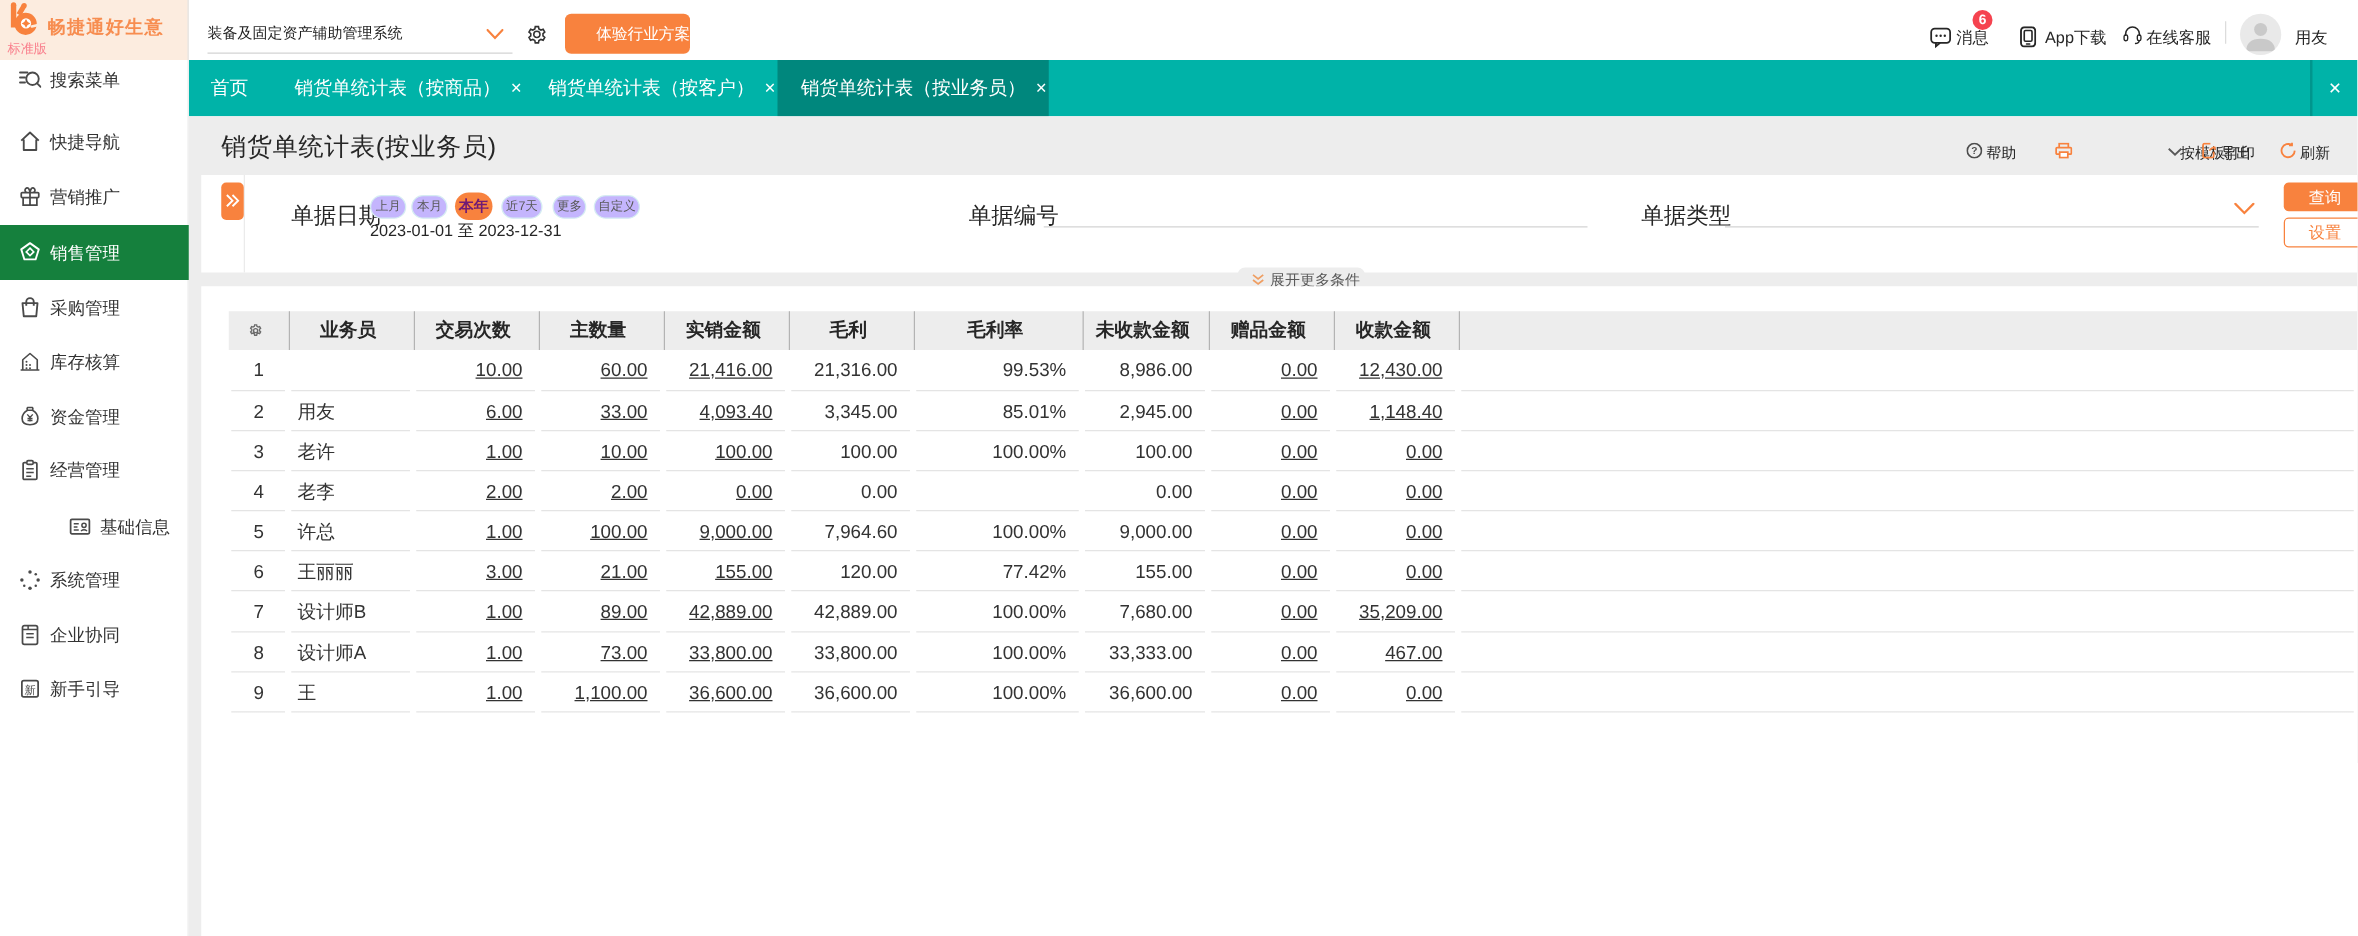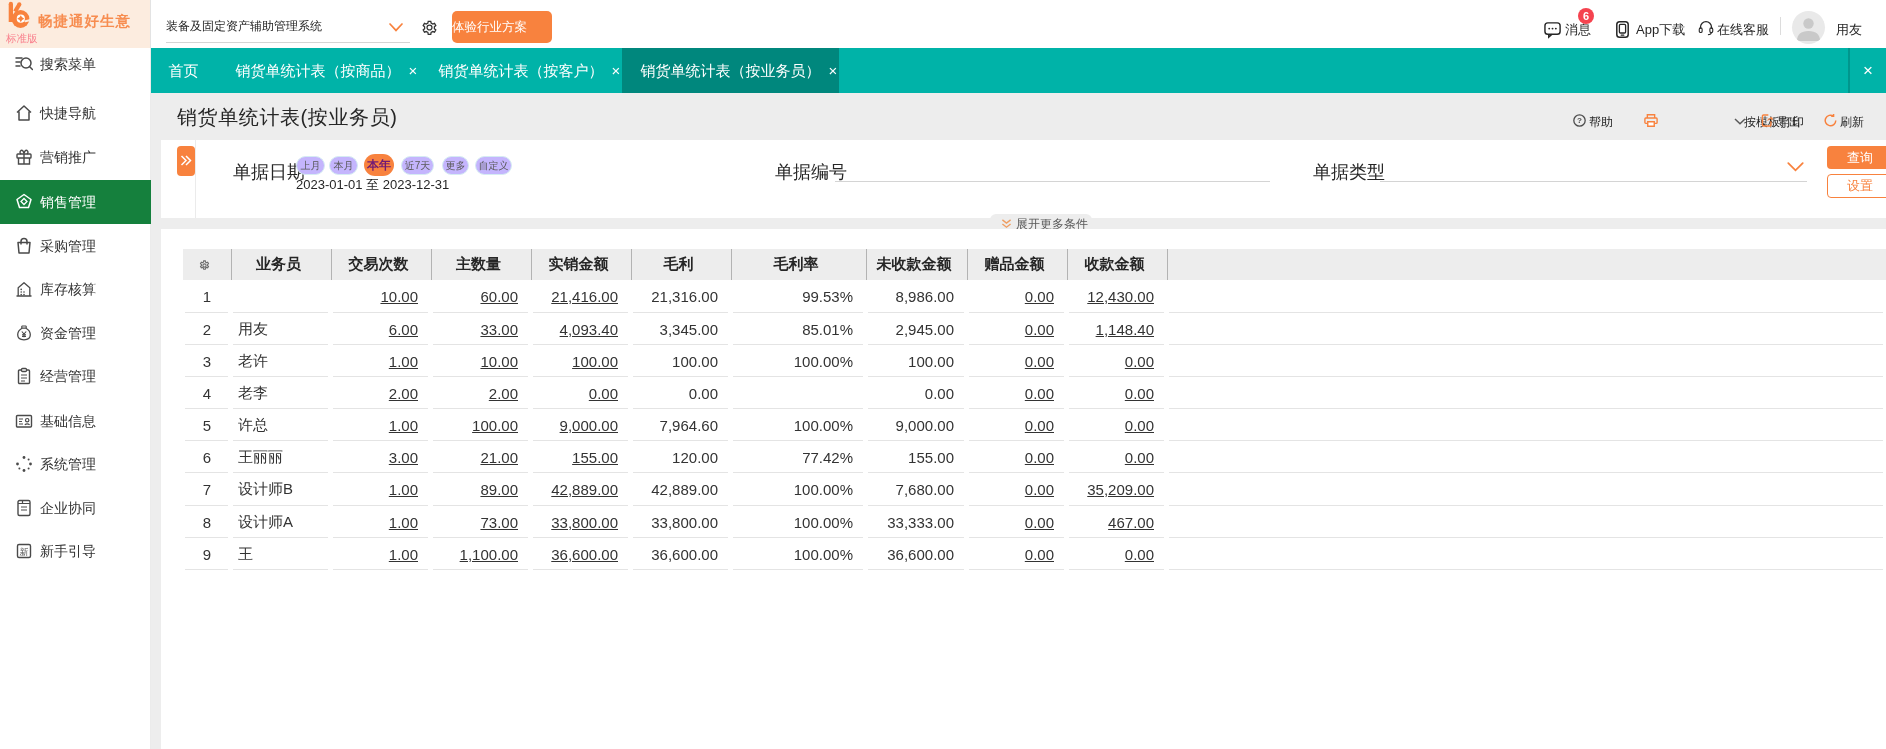--- a/index.html
+++ b/index.html
@@ -6,21 +6,21 @@
 html,body { width:1886px; height:749px; overflow:hidden; }
 body { font-family:"Liberation Sans", sans-serif; background:#fff; position:relative; }
 
 
 #hdr { position:absolute; left:0; top:0; width:1886px; height:48px; background:#fff; z-index:5; }
 #logo { position:absolute; left:0; top:0; width:151px; height:48px; background:#fcecdf; border-right:1px solid #e3e3e3; }
 #logo .t1 { position:absolute; left:38px; top:12px; font-size:14.5px; font-weight:bold; color:#f78d50; letter-spacing:1px; }
 #logo .t2 { position:absolute; left:6px; top:32px; font-size:10.5px; color:#f9808d; }
 #prodname { position:absolute; left:166px; top:20px; font-size:12px; color:#1f1f1f; line-height:13px; }
 #produnder { position:absolute; left:166px; top:42px; width:244px; height:1px; background:#d4d4d4; }
-#trialbtn { position:absolute; left:452px; top:11px; width:100px; height:32px; background:#f8823e; border-radius:5px; color:#fff; font-size:12.5px; text-align:left; line-height:32px; }
+#trialbtn { position:absolute; left:452px; top:11px; width:100px; height:32px; background:#f8823e; border-radius:5px; color:#fff; font-size:12.5px; text-align:right; line-height:32px; }
 .hicon { position:absolute; top:0; }
 .htext { position:absolute; font-size:13px; color:#262626; top:21px; }
 #badge { position:absolute; left:1578px; top:8px; width:16px; height:16px; background:#f5434f; border-radius:8px; color:#fff; font-size:11px; font-weight:bold; text-align:center; line-height:16px; }
 #hdivider { position:absolute; left:1780px; top:17px; width:1px; height:18px; background:#dcdcdc; }
 #avatar { position:absolute; left:1792px; top:11px; width:33px; height:33px; border-radius:50%; background:#e9e9e9; overflow:hidden; }
 
 
 #tabbar { position:absolute; left:151px; top:48px; width:1735px; height:45px; background:#00b3a8; }
 .tab { float:left; height:45px; line-height:45px; color:#fff; font-size:15px; text-align:center; padding-left:17px; }
 .tab .x { font-size:15px; margin-left:8px; }
@@ -184,21 +184,21 @@
       <span class="lbl">资金管理</span>
     </div>
 <div class="mi" style="top:309.5px;">
       <svg width="18" height="18" viewBox="0 0 18 18">
         <rect x="3.5" y="3" width="11" height="13.5" rx="1" stroke="#4a4a4a" stroke-width="1.4" fill="none"></rect>
         <rect x="6.5" y="1.5" width="5" height="3" rx="1" stroke="#4a4a4a" stroke-width="1.3" fill="#fff"></rect>
         <path d="M6 8 h6 M6 11 h6 M6 14 h4" stroke="#4a4a4a" stroke-width="1.2"></path>
       </svg>
       <span class="lbl">经营管理</span>
     </div>
-<div class="mi" style="top:355px;">
+<div class="mi" style="top:355px;margin-left:40px;">
       <svg width="18" height="18" viewBox="0 0 18 18">
         <rect x="1.5" y="3.5" width="15" height="11.5" rx="1" stroke="#4a4a4a" stroke-width="1.4" fill="none"></rect>
         <path d="M4 7 h4 M4 9.5 h3 M4 12 h4" stroke="#4a4a4a" stroke-width="1.2"></path>
         <circle cx="12.2" cy="8.2" r="1.7" stroke="#4a4a4a" stroke-width="1.2" fill="none"></circle>
         <path d="M9.8 12.8 q2.4-2 4.8 0" stroke="#4a4a4a" stroke-width="1.2" fill="none"></path>
       </svg>
       <span class="lbl">基础信息</span>
     </div>
 <div class="mi" style="top:398px;">
       <svg width="18" height="18" viewBox="0 0 18 18">

